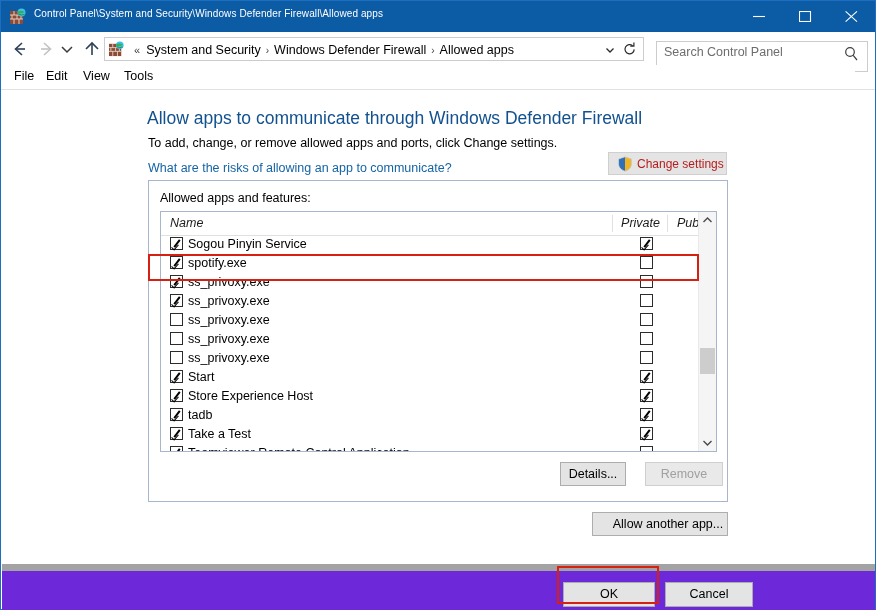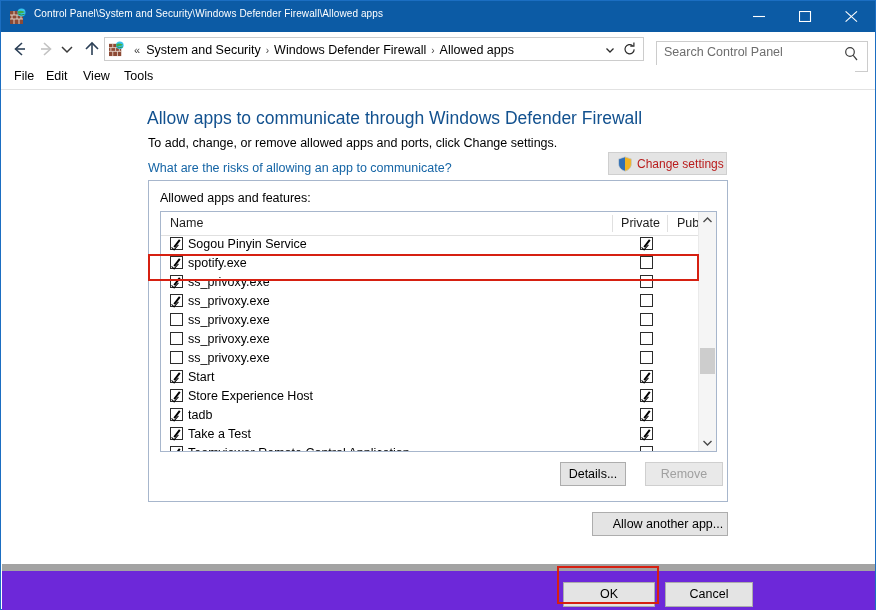--- a/index.html
+++ b/index.html
@@ -228,20 +228,21 @@
     border: 1px solid #a7b6cc;
     background: #ffffff;
     overflow: hidden;
   }
   .lv-header {
     position: absolute;
     left: 0; top: 0;
     width: 555px; height: 23px;
     background: #ffffff;
     border-bottom: 1px solid #e0e0e0;
+    font-style: italic;
   }
   .lv-h-name {
     position: absolute; left: 9px; top: 4px;
     font-size: 12.5px; color: #1c1c1c;
   }
   .lv-h-private {
     position: absolute; left: 452px; top: 4px;
     width: 55px; text-align: center;
     font-size: 12.5px; color: #1c1c1c;
   }

